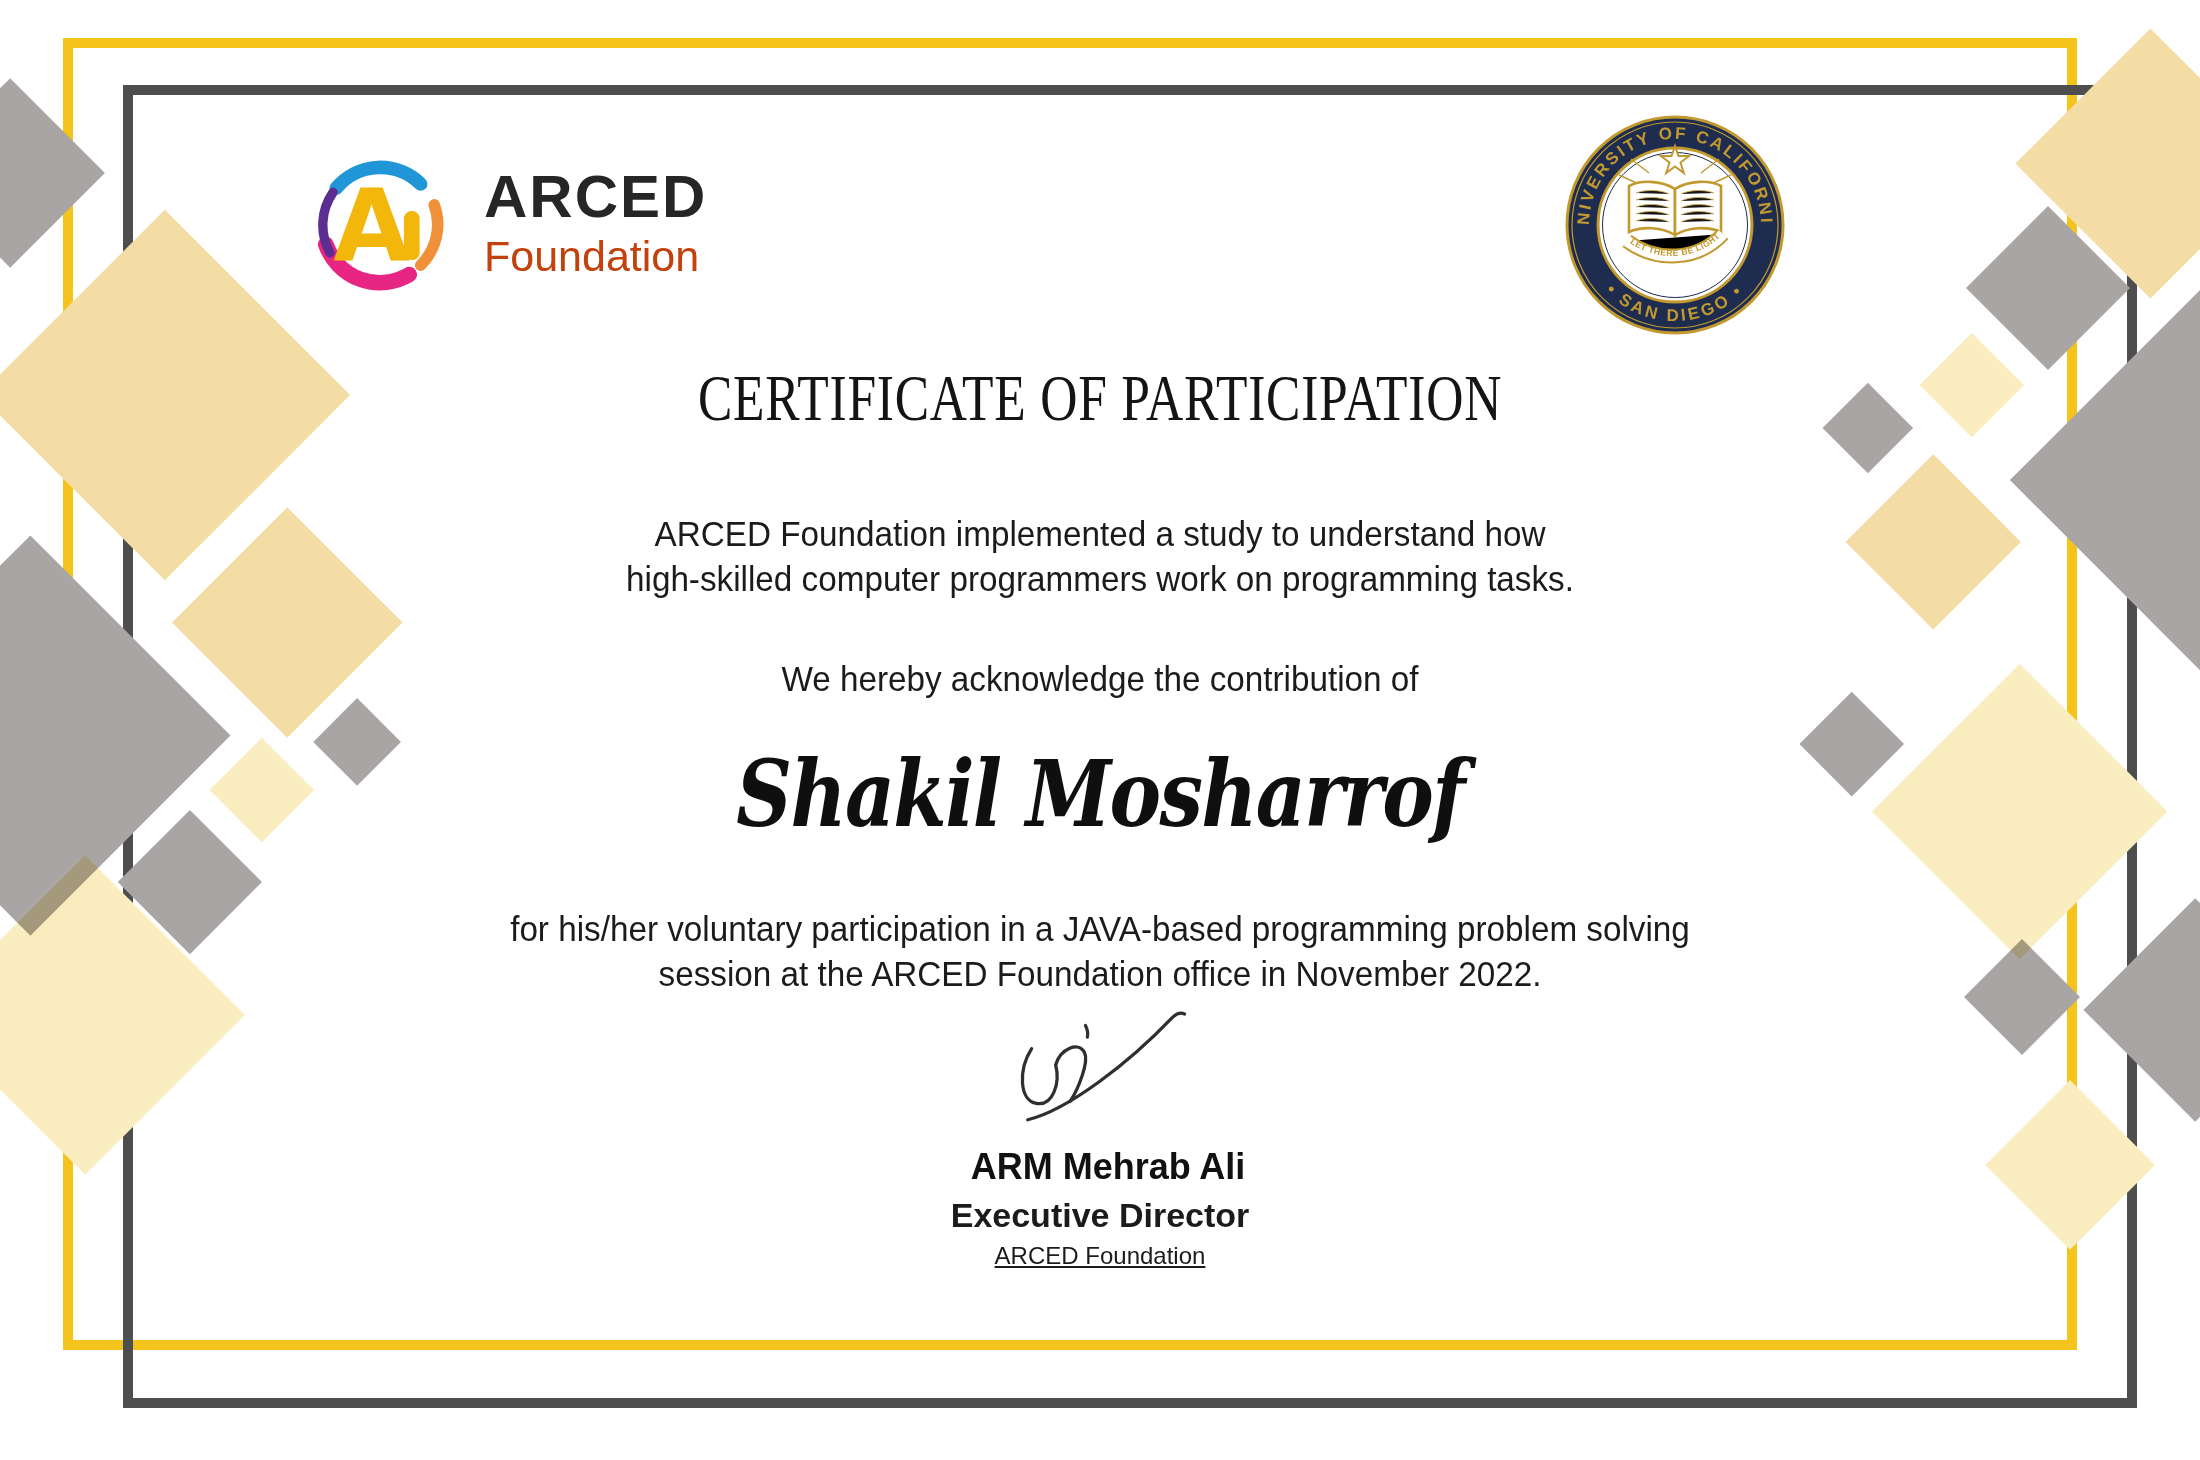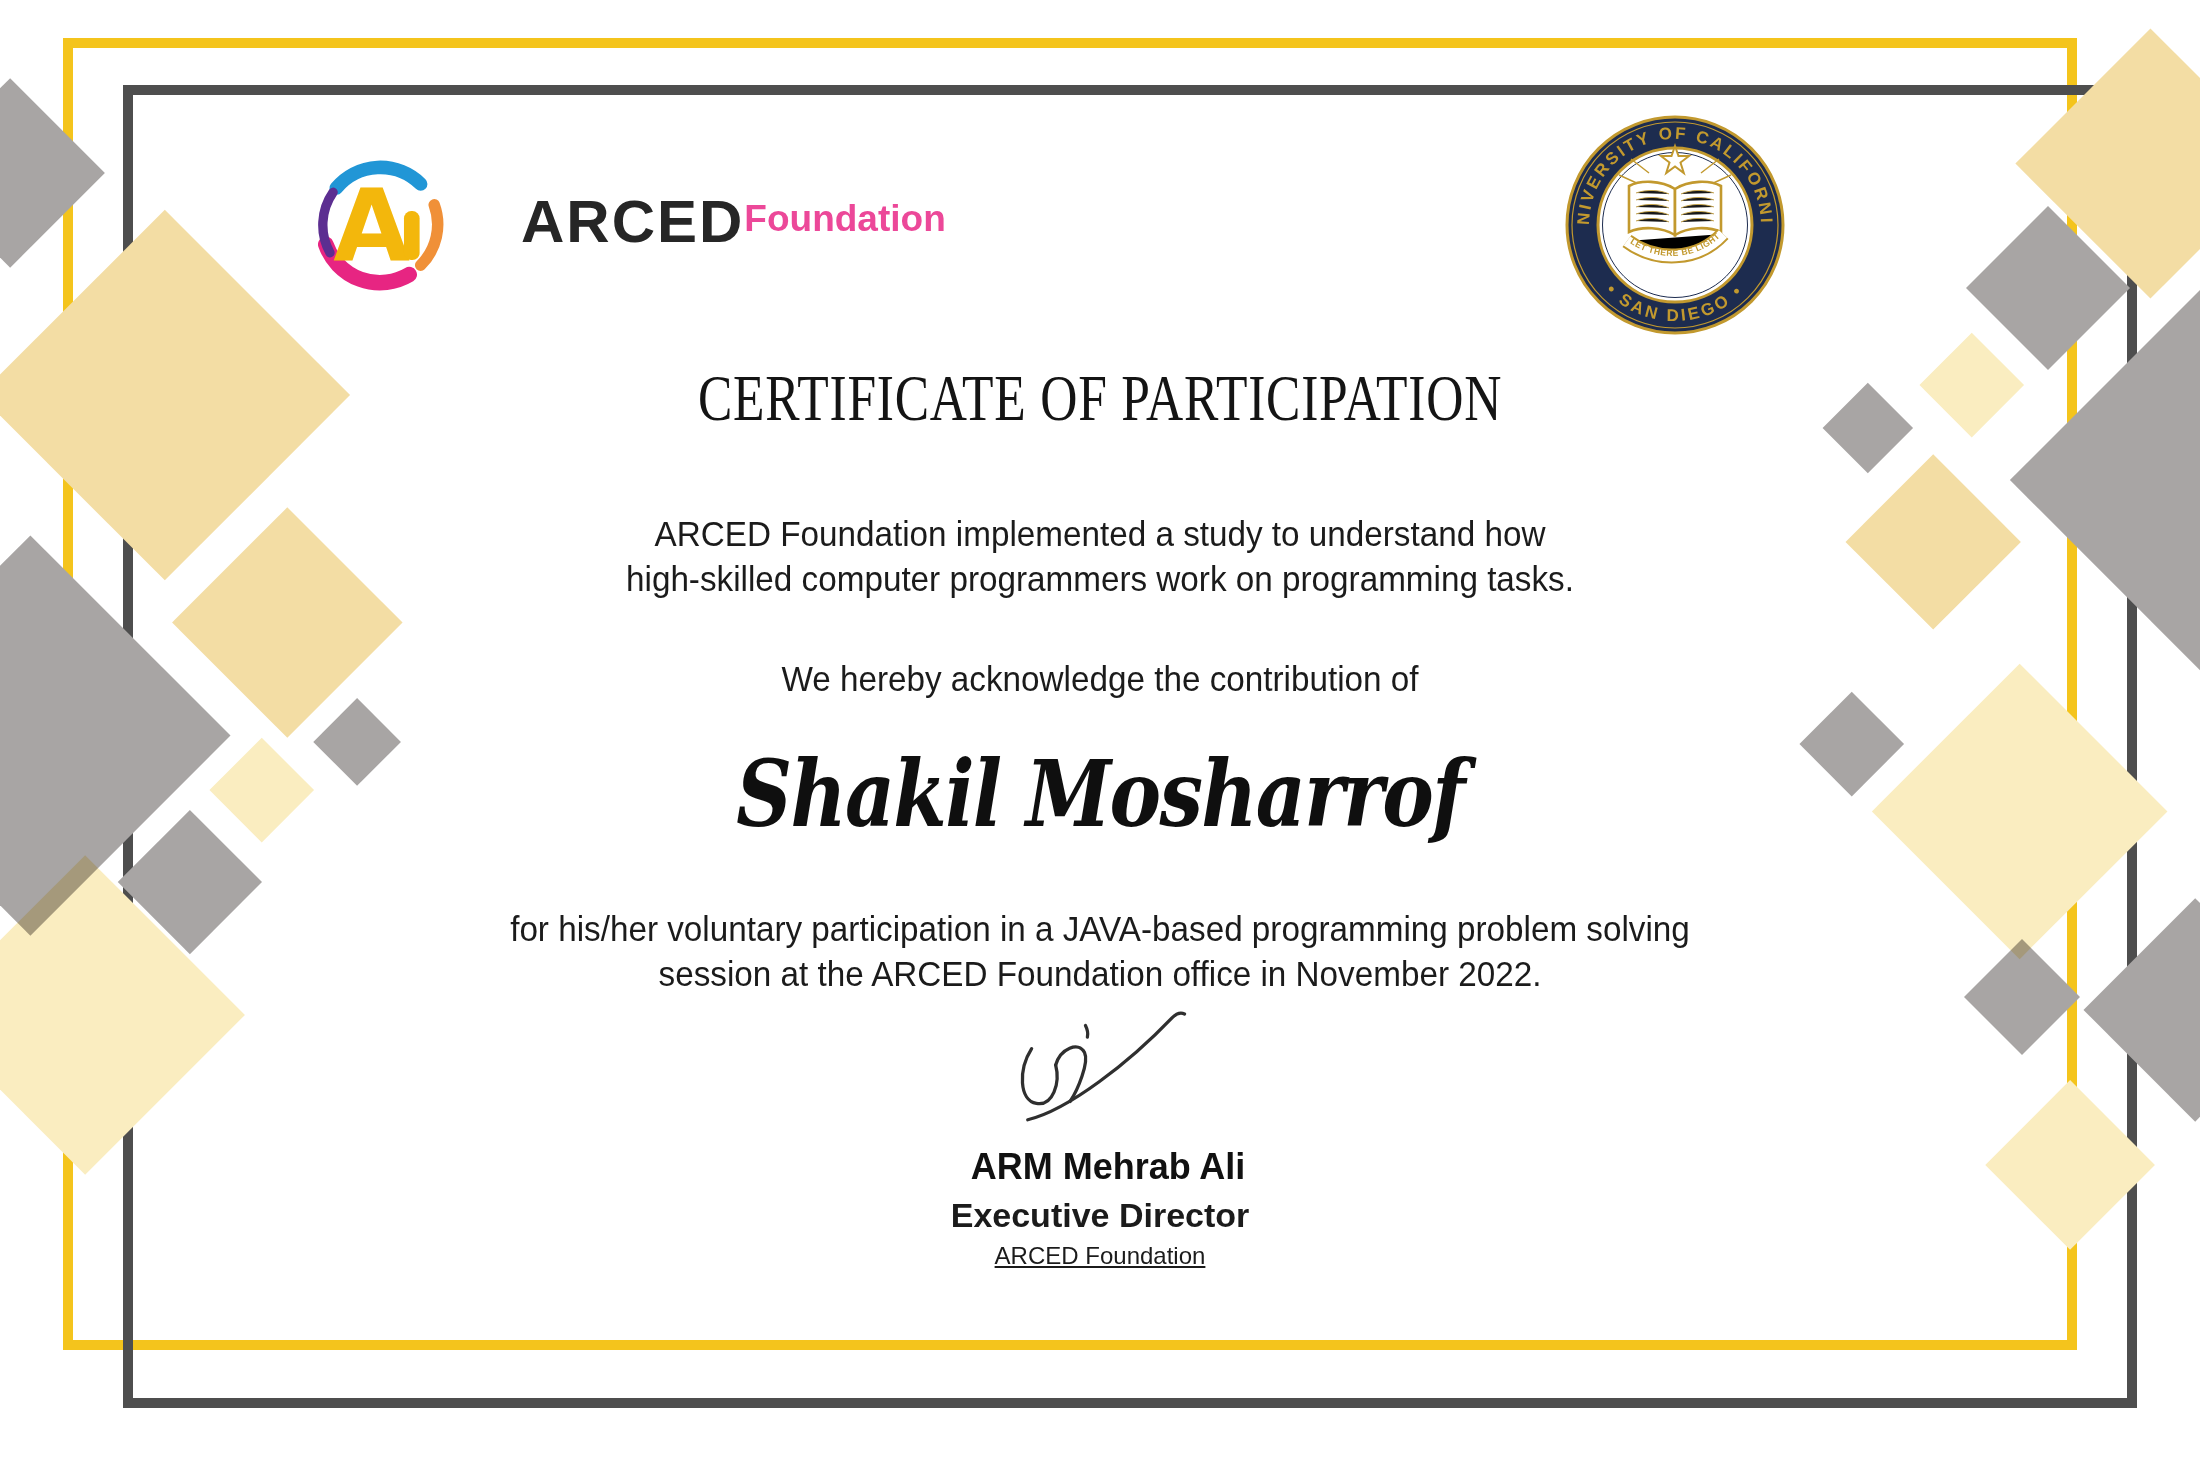--- a/index.html
+++ b/index.html
@@ -10,23 +10,23 @@
   
   .frame{position:absolute;box-sizing:border-box;z-index:1;}
   .frame-yellow{left:63px;top:38px;width:2014px;height:1312px;border:10px solid var(--frame-gold,#f4c41c);}
   .frame-dark{left:123px;top:85px;width:2014px;height:1323px;border:10px solid var(--frame-dark,#4e4e4e);}
   
   #decor{position:absolute;inset:0;z-index:2;}
   .diamond{position:absolute;transform:rotate(45deg);mix-blend-mode:multiply;}
   
   .content{position:absolute;inset:0;z-index:3;}
   .logo{position:absolute;left:296px;top:136px;display:flex;align-items:center;gap:20px;}
-  .logo-text{display:flex;flex-direction:row;justify-content:center;margin-left:37px;}
+  .logo-text{display:flex;flex-direction:column;justify-content:center;}
   .logo-brand{font-weight:bold;font-size:60px;line-height:1;letter-spacing:2px;color:#262626;}
-  .logo-sub{font-weight:bold;font-size:37px;line-height:1;margin-top:8px;color:#ec4899;}
+  .logo-sub{font-weight:normal;font-size:43px;line-height:1;margin-top:8px;color:#c2410c;}
   .seal-wrap{position:absolute;left:1565px;top:115px;}
   .cert-title{
     position:absolute;top:360px;left:0;width:100%;text-align:center;
     font-family:"Liberation Serif",serif;font-size:66px;letter-spacing:1px;color:#141414;
     transform:scaleX(0.78);transform-origin:50% 50%;white-space:nowrap;
   }
   .para{position:absolute;left:0;width:100%;text-align:center;font-size:35px;line-height:45px;
         color:#1b1b1b;transform:scaleX(0.95);transform-origin:50% 50%;}
   .intro{top:511px;}
   .ack{top:656px;}

